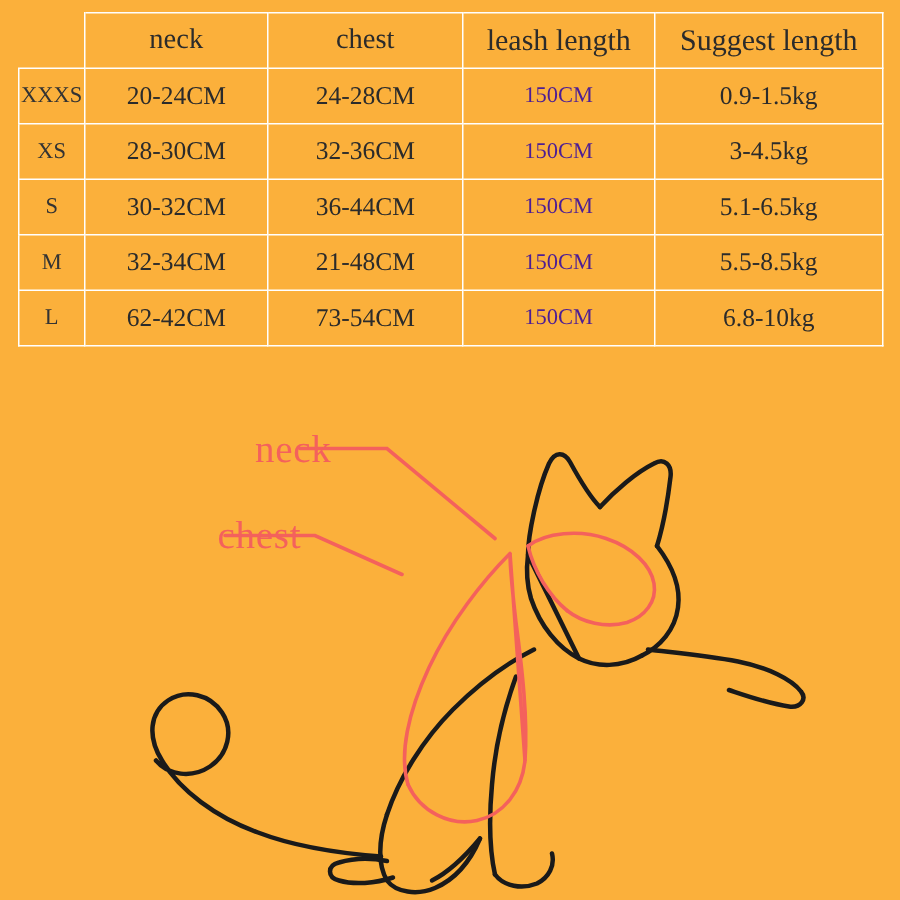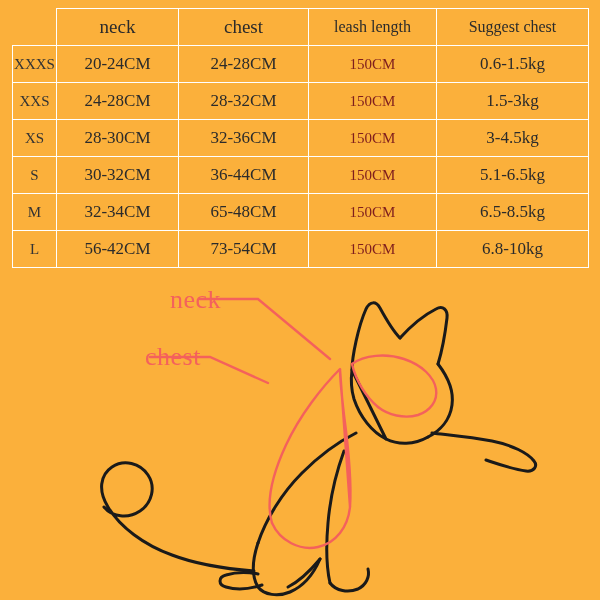--- a/index.html
+++ b/index.html
@@ -52,33 +52,33 @@
   thead td {
     height: 32px;
     font-size: 19px;
     color: #222;
   }
   thead td.blank {
     border-left-color: transparent;
     border-top-color: transparent;
   }
   thead td.small-head {
-    font-size: 16px;
+    font-size: 20px;
   }
   tbody td.sz {
     font-size: 15px;
     color: #333;
   }
   tbody td.val {
     font-size: 17px;
     color: #2b2b2b;
   }
   tbody td.leash {
     font-size: 15px;
-    color: #7f1d1d;
+    color: #4c1d95;
   }
   tbody td.weight {
     font-size: 17px;
     color: #2b2b2b;
   }
 
   
   .illustration {
     position: absolute;
     left: 0;
@@ -112,62 +112,55 @@
           <col class="c2">
           <col class="c3">
           <col class="c4">
       </colgroup>
       <thead>
         <tr>
           <td class="blank"></td>
           <td>neck</td>
           <td>chest</td>
           <td class="small-head">leash length</td>
-          <td class="small-head">Suggest chest</td>
+          <td class="small-head">Suggest length</td>
         </tr>
       </thead>
       <tbody>
         <tr>
           <td class="sz">XXXS</td>
           <td class="val">20-24CM</td>
           <td class="val">24-28CM</td>
           <td class="leash">150CM</td>
-          <td class="weight">0.6-1.5kg</td>
-        </tr>
-        <tr>
-          <td class="sz">XXS</td>
-          <td class="val">24-28CM</td>
-          <td class="val">28-32CM</td>
-          <td class="leash">150CM</td>
-          <td class="weight">1.5-3kg</td>
+          <td class="weight">0.9-1.5kg</td>
         </tr>
         <tr>
           <td class="sz">XS</td>
           <td class="val">28-30CM</td>
           <td class="val">32-36CM</td>
           <td class="leash">150CM</td>
           <td class="weight">3-4.5kg</td>
         </tr>
         <tr>
           <td class="sz">S</td>
           <td class="val">30-32CM</td>
           <td class="val">36-44CM</td>
           <td class="leash">150CM</td>
           <td class="weight">5.1-6.5kg</td>
         </tr>
         <tr>
           <td class="sz">M</td>
           <td class="val">32-34CM</td>
-          <td class="val">65-48CM</td>
-          <td class="leash">150CM</td>
-          <td class="weight">6.5-8.5kg</td>
+          <td class="val">21-48CM</td>
+          <td class="leash">150CM</td>
+          <td class="weight">5.5-8.5kg</td>
         </tr>
         <tr>
           <td class="sz">L</td>
-          <td class="val">56-42CM</td>
+          <td class="val">62-42CM</td>
           <td class="val">73-54CM</td>
           <td class="leash">150CM</td>
           <td class="weight">6.8-10kg</td>
         </tr>
       </tbody>
     </table>
   </div>
 
   <div class="illustration">
     <svg width="600" height="335" viewBox="0 0 600 335" xmlns="http://www.w3.org/2000/svg">

